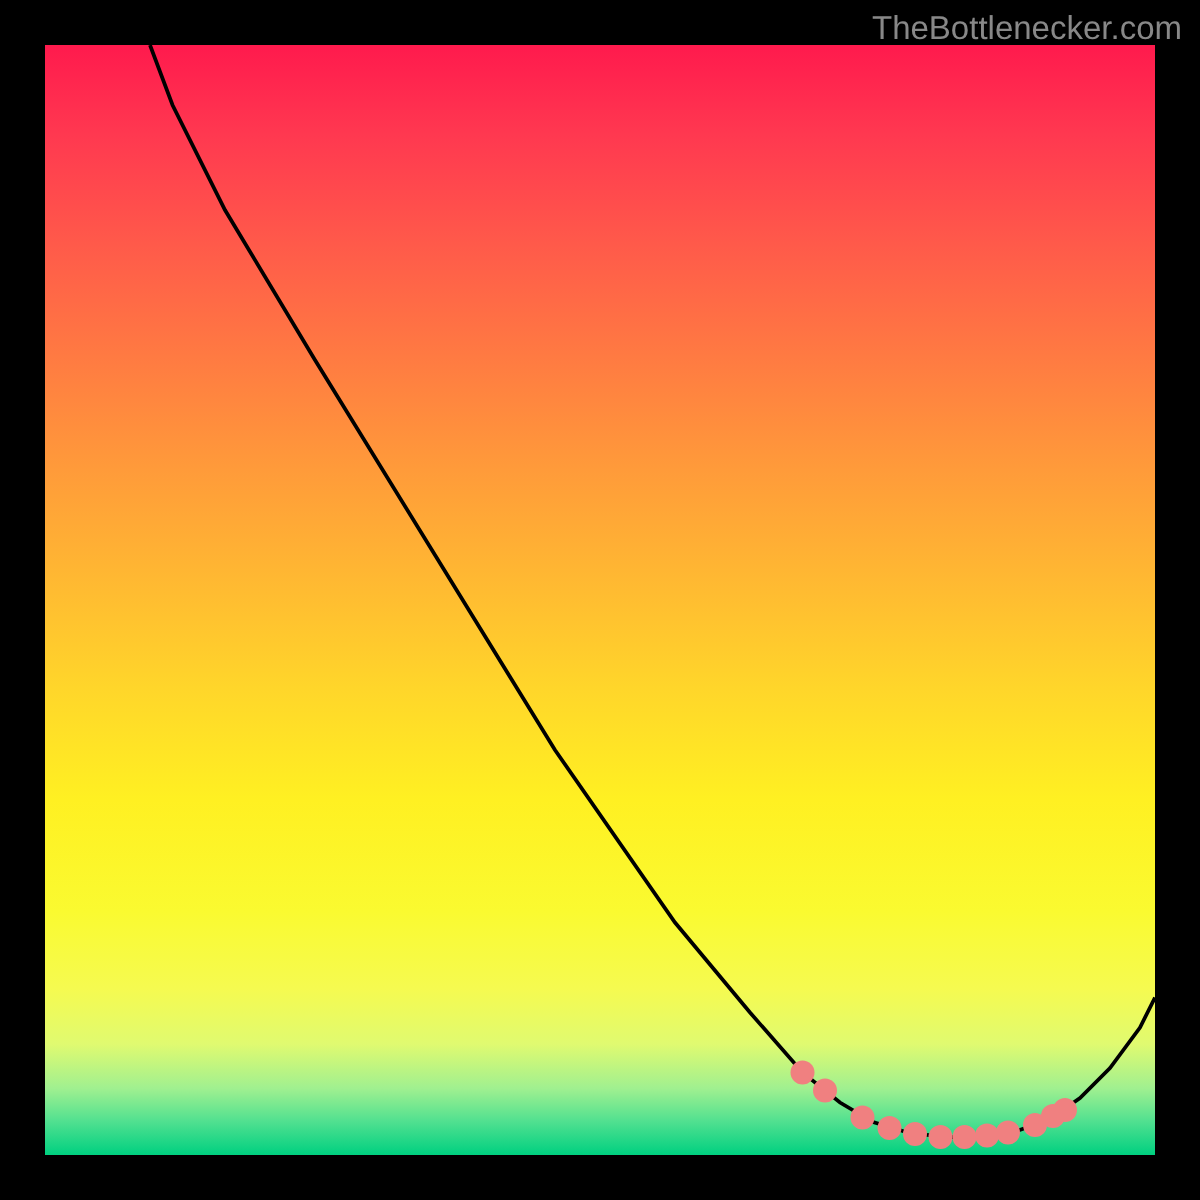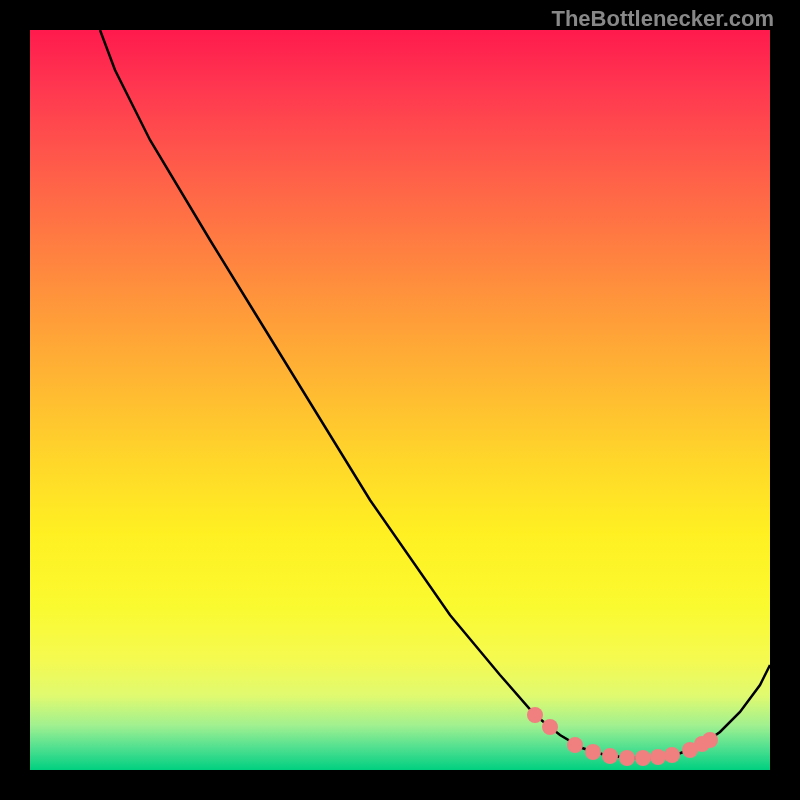--- a/index.html
+++ b/index.html
@@ -6,24 +6,24 @@
   body {
     width: 800px;
     height: 800px;
     background: #000;
     position: relative;
     font-family: Arial, sans-serif;
   }
   .attribution {
     position: absolute;
     top: 6px;
-    right: 26px;
+    right: 12px;
     color: #888;
     font-size: 22px;
-    font-weight: 700;
+    font-weight: 400;
     z-index: 10;
   }
   .plot-area {
     position: absolute;
     left: 30px;
     top: 30px;
     width: 740px;
     height: 740px;
     overflow: hidden;
   }

